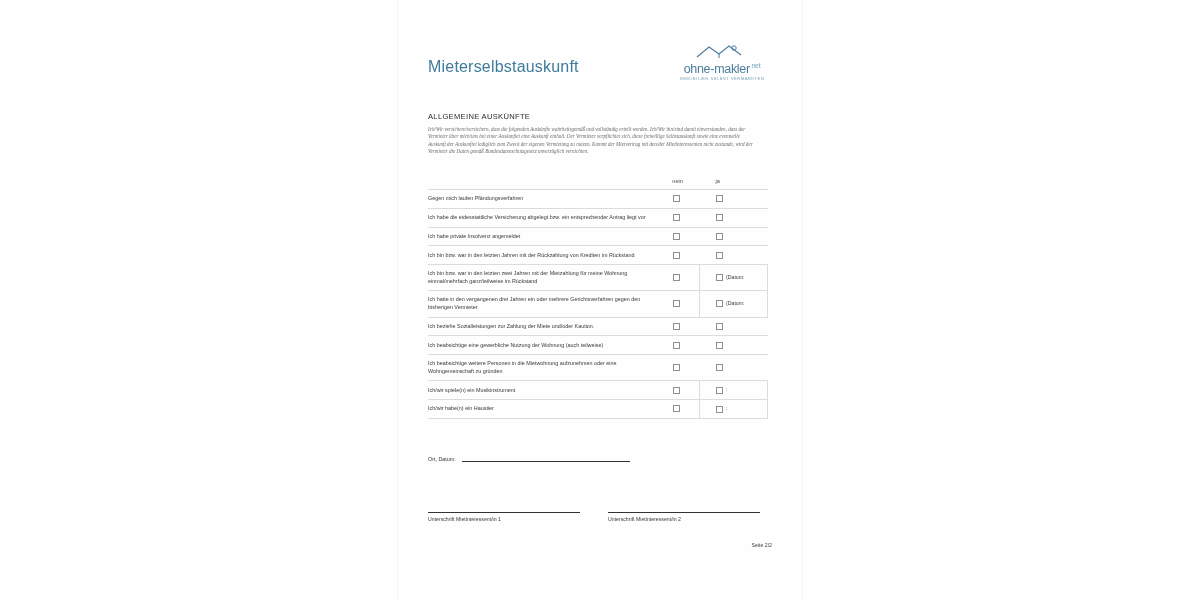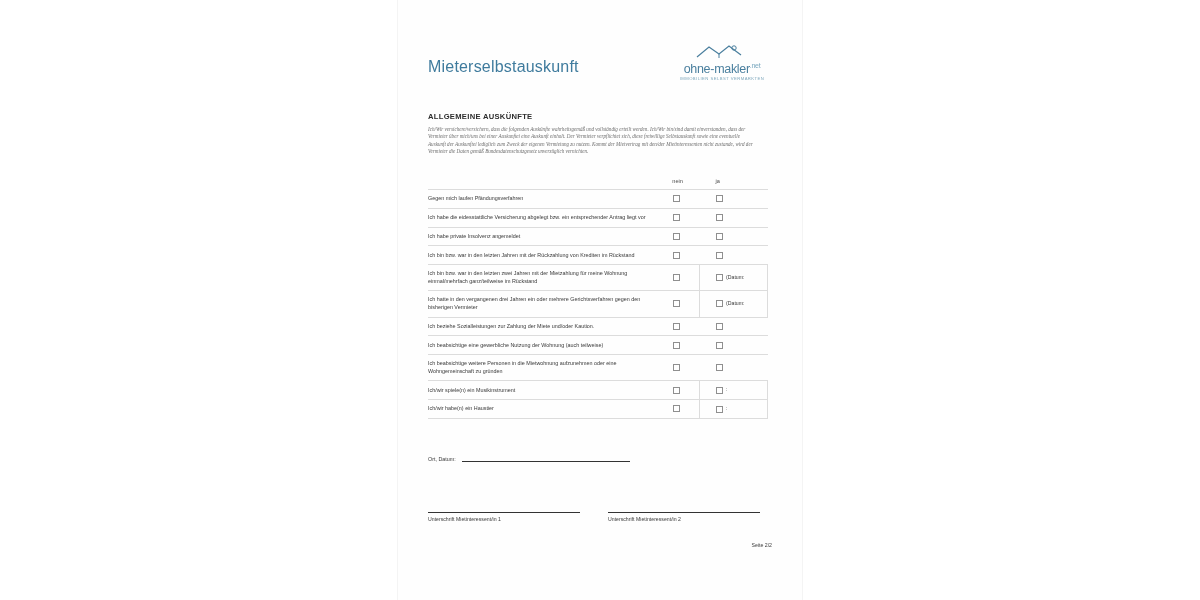--- a/index.html
+++ b/index.html
@@ -86,21 +86,21 @@
     letter-spacing: 0.45px;
     color: #7fa8bd;
     margin-top: 1px;
   }
 
   .section-head {
     position: absolute;
     left: 0;
     top: 112px;
     font-size: 7.6px;
-    font-weight: bold;
+    font-weight: normal;
     color: #2d2d2d;
     letter-spacing: 0.3px;
   }
 
   .intro {
     position: absolute;
     left: 0;
     top: 126px;
     width: 330px;
     font-size: 5.1px;

